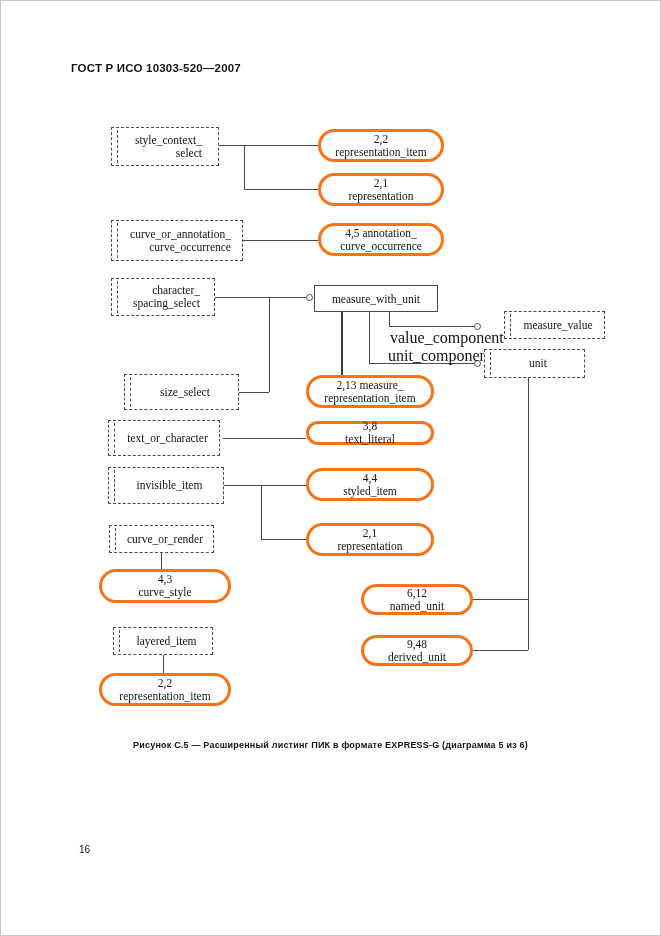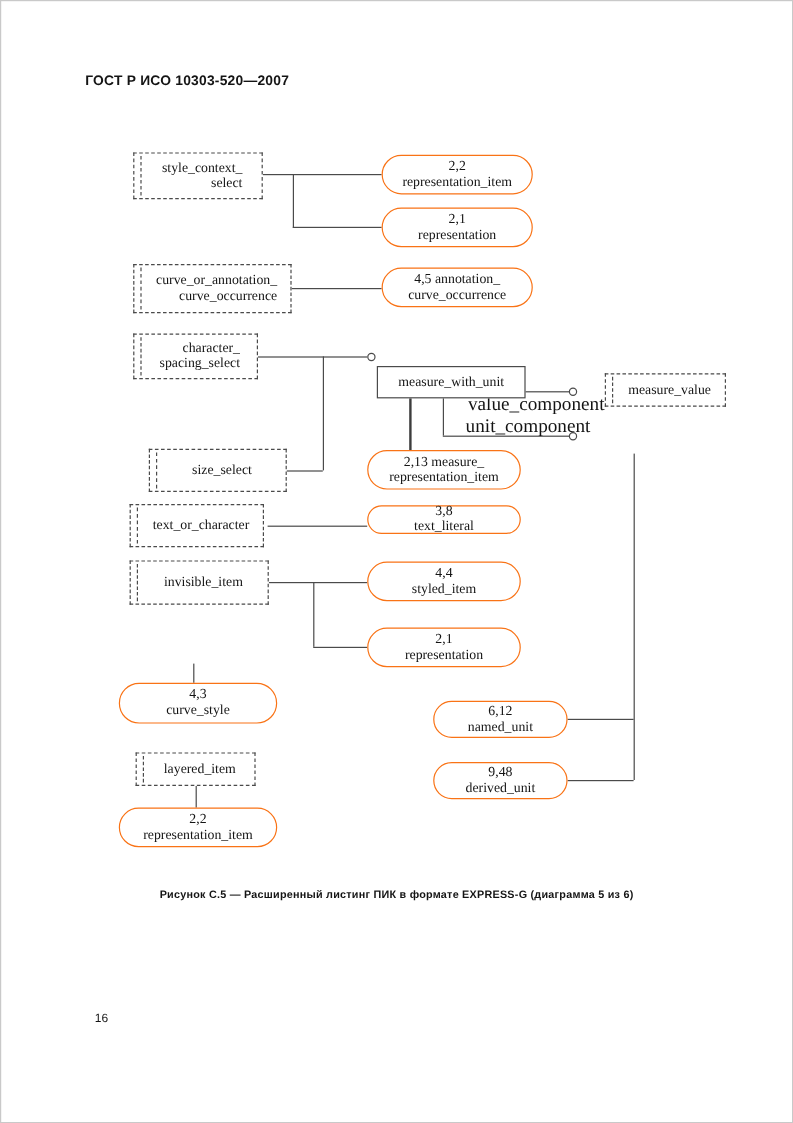--- a/index.html
+++ b/index.html
@@ -33,26 +33,26 @@
   .ibar{
     position:absolute;left:5px;top:2px;bottom:2px;width:0;
     border-left:1px dashed #4a4a4a;
   }
   
   .ebox{
     position:absolute;
     border:1px solid #4a4a4a;
     background:#fff;
     display:flex;align-items:center;justify-content:center;
-    font-size:11.5px;box-sizing:border-box;margin-top:20px;
+    font-size:11.5px;box-sizing:border-box;
   }
   
   .oval{
     position:absolute;
-    border:1px solid #f97316;
+    border:3px solid #f97316;
     border-radius:17px;
     background:#fff;
     display:flex;align-items:center;justify-content:center;
     text-align:center;
     font-size:11.5px;line-height:13px;
     white-space:pre-line;
     box-sizing:border-box;
   }
   .hline{position:absolute;height:1px;background:#4a4a4a;}
   .vline{position:absolute;width:1px;background:#4a4a4a;}
@@ -141,27 +141,35 @@
     <span>size_select</span>
   </div>
   <div class="sbox" style="left:107px;top:419px;width:112px;height:36px">
     <i class="ibar"></i>
     <span>text_or_character</span>
   </div>
   <div class="sbox" style="left:107px;top:466px;width:116px;height:37px">
     <i class="ibar"></i>
     <span>invisible_item</span>
   </div>
+  <div class="sbox" style="left:108px;top:524px;width:105px;height:28px">
+    <i class="ibar"></i>
+    <span>curve_or_render</span>
+  </div>
   <div class="sbox" style="left:112px;top:626px;width:100px;height:28px">
     <i class="ibar"></i>
     <span>layered_item</span>
   </div>
   <div class="sbox" style="left:503px;top:310px;width:101px;height:28px">
     <i class="ibar"></i>
     <span>measure_value</span>
+  </div>
+  <div class="sbox" style="left:483px;top:348px;width:101px;height:29px">
+    <i class="ibar"></i>
+    <span>unit</span>
   </div>
 
   <div class="ebox" style="left:313px;top:284px;width:124px;height:27px">
     <span>measure_with_unit</span>
   </div>
 
   <div class="oval" style="left:317px;top:128px;width:126px;height:33px">2,2
 representation_item</div>
   <div class="oval" style="left:317px;top:172px;width:126px;height:33px">2,1
 representation</div>

